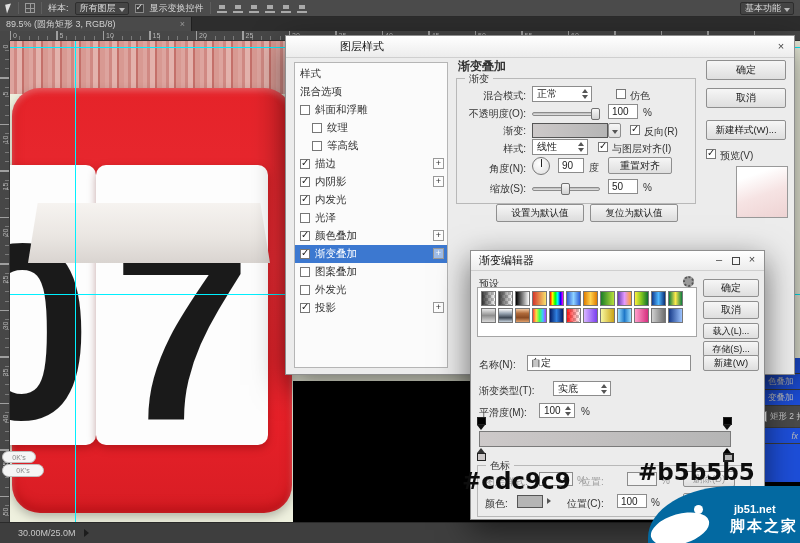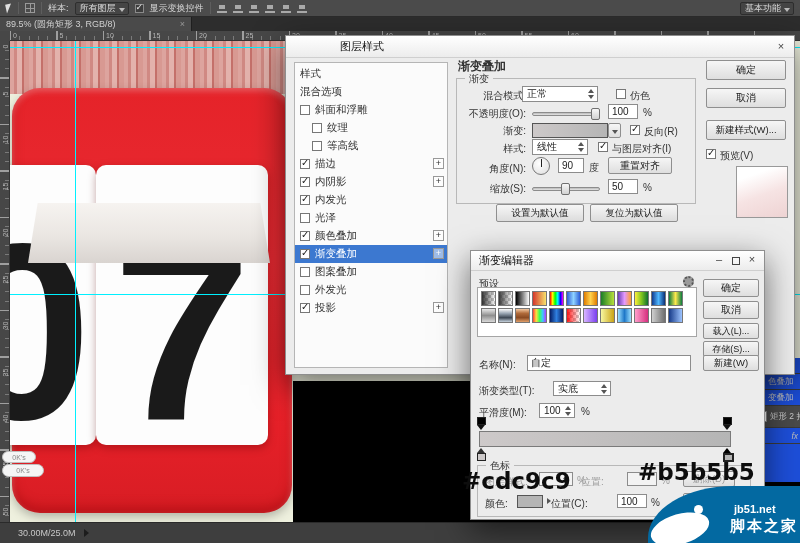--- a/index.html
+++ b/index.html
@@ -297,21 +297,21 @@
           <span class="plusbox">+</span>
         </div>
       </div>
 
     <div class="lab" style="left:172px;top:22px;font-weight:bold;font-size:12px">渐变叠加</div>
     <div class="group" style="left:170px;top:42px;width:240px;height:126px">
       <span class="legend">渐变</span>
     </div>
 
     <div class="lab r" style="left:170px;top:53px;width:70px">混合模式:</div>
-    <div class="sel" style="left:236px;top:50px;width:76px">
+    <div class="sel" style="left:246px;top:50px;width:60px">
       <span>正常</span>
         <span class="ud"></span>
     </div>
     <span class="cb abs2" style="left:330px;top:53px"></span>
     <div class="lab" style="left:344px;top:53px">仿色</div>
 
     <div class="lab r" style="left:170px;top:71px;width:70px">不透明度(O):</div>
     <div class="slider" style="left:246px;top:76px;width:68px">
         <span class="knob" style="left:58px"></span>
       </div>
@@ -436,21 +436,21 @@
       </div>
     <div class="lab dis" style="left:106px;top:224px">%</div>
     <div class="lab dis" style="left:110px;top:224px">位置:</div>
     <input class="field dis" style="left: 156px; top: 221px; width: 30px; height: 14px;">
     <div class="lab dis" style="left:190px;top:224px">%</div>
     <div class="btn dis" style="left:212px;top:220px;width:52px;height:16px;font-size:9.5px">删除(D)</div>
 
     <div class="lab" style="left:14px;top:246px">颜色:</div>
     <div class="swatch" style="left: 46px; top: 244px; width: 26px; height: 13px; background: rgb(181, 181, 181);"></div>
     <span style="position:absolute;left:76px;top:247px;border-top:3px solid transparent;border-bottom:3px solid transparent;border-left:4px solid #555"></span>
-    <div class="lab" style="left:80px;top:246px">位置(C):</div>
+    <div class="lab" style="left:96px;top:246px">位置(C):</div>
     <input class="field" style="left: 146px; top: 243px; width: 30px; height: 14px;" value="100">
     <div class="lab" style="left:180px;top:246px">%</div>
     <div class="btn" style="left:212px;top:242px;width:52px;height:16px;font-size:9.5px">删除(D)</div>
   </div>
 
   <div class="hexlab" style="left:462px;top:468px">#cdc9c9</div>
   <div class="hexlab" style="left:638px;top:459px">#b5b5b5</div>
 
   <div class="wm" style="background: #0369a1;">
     <div class="wm-blob"></div>

